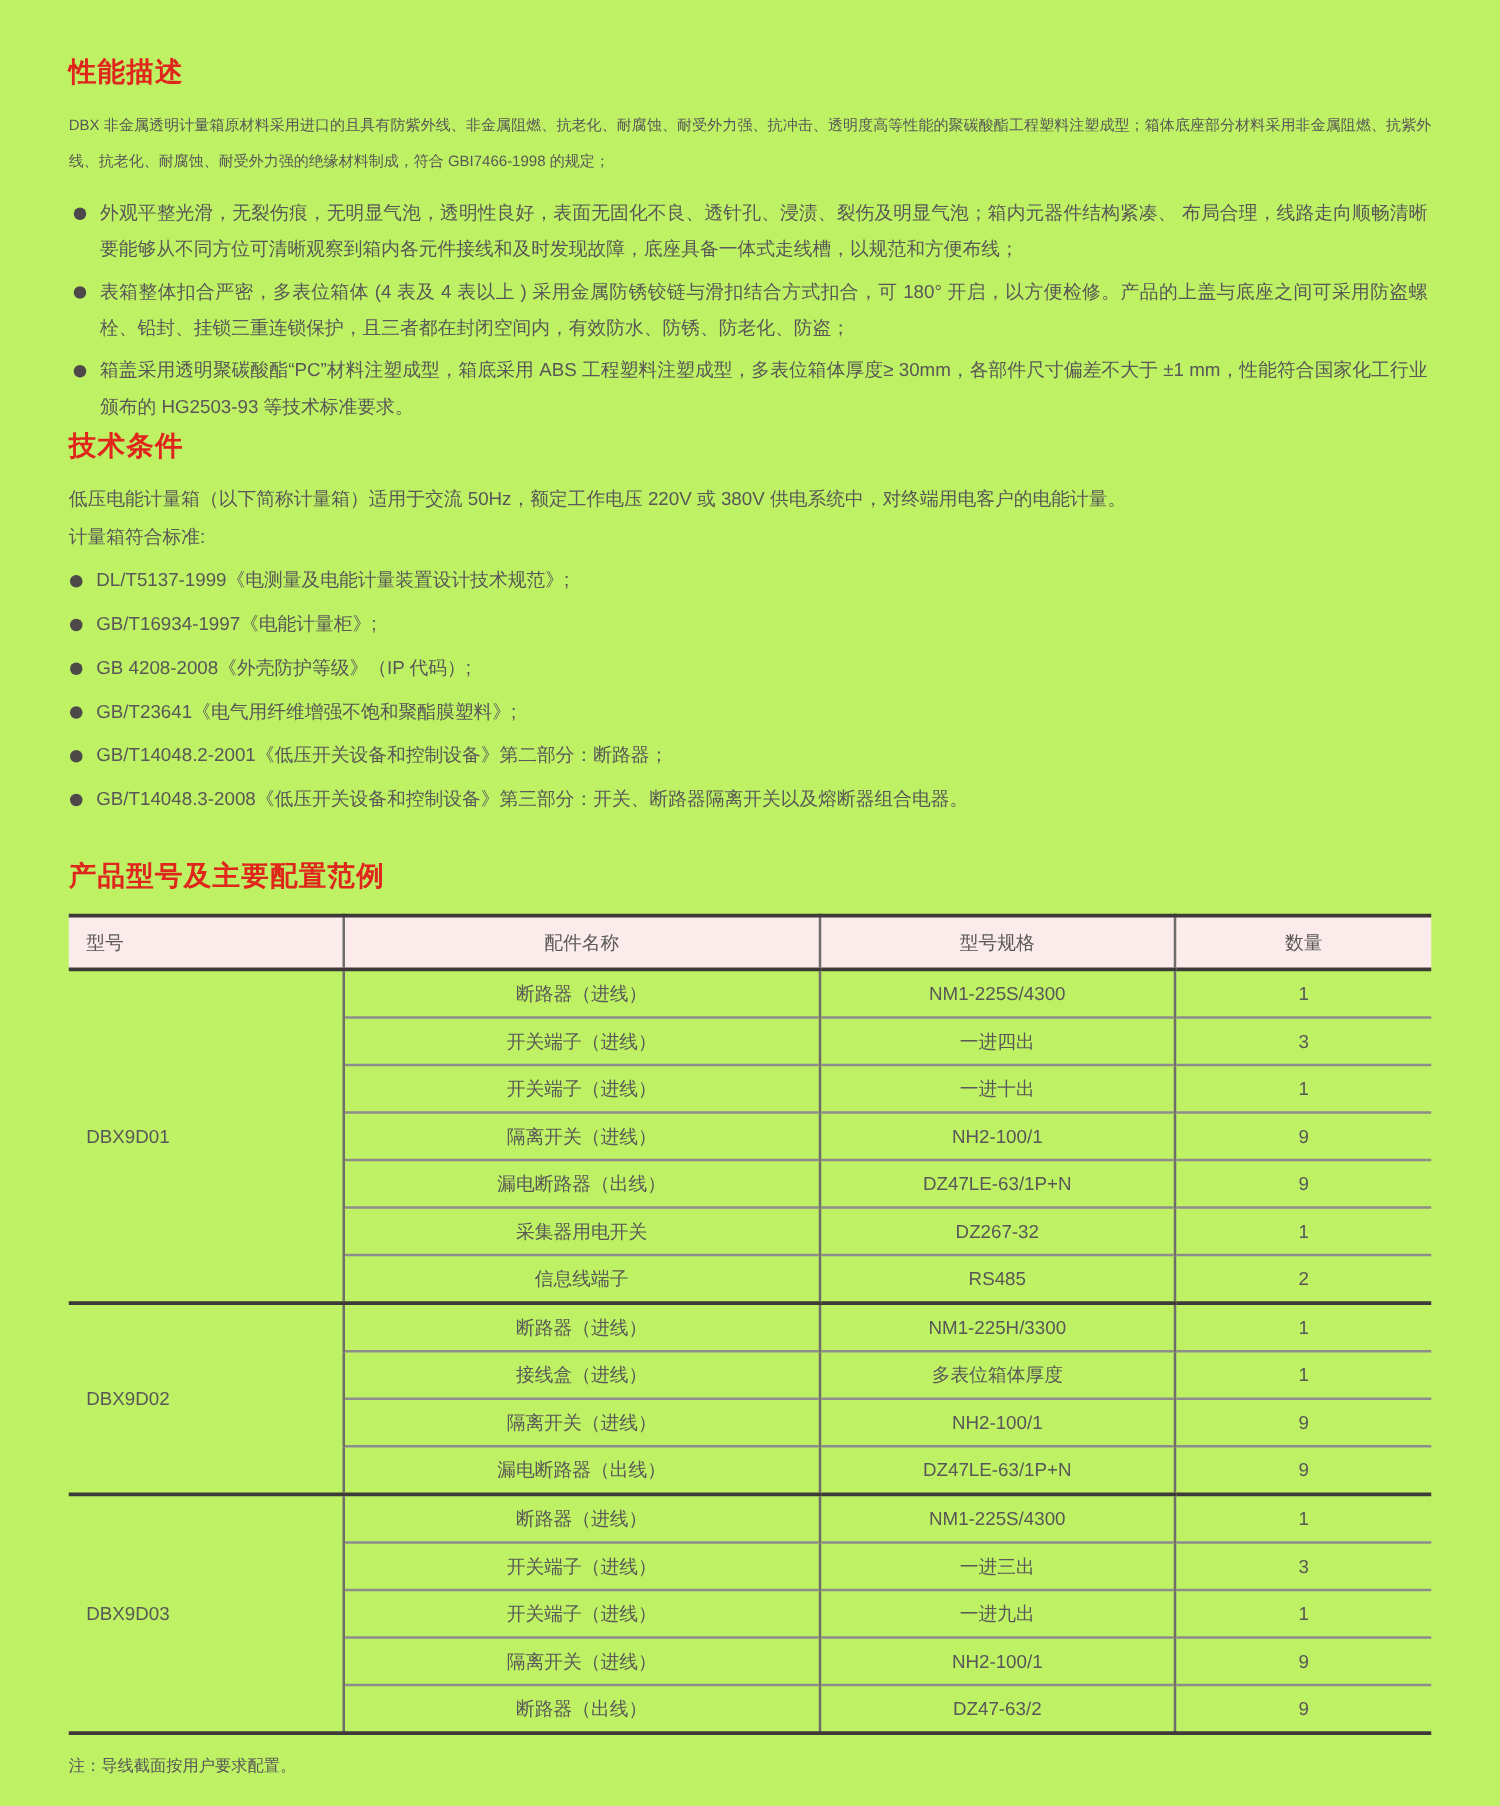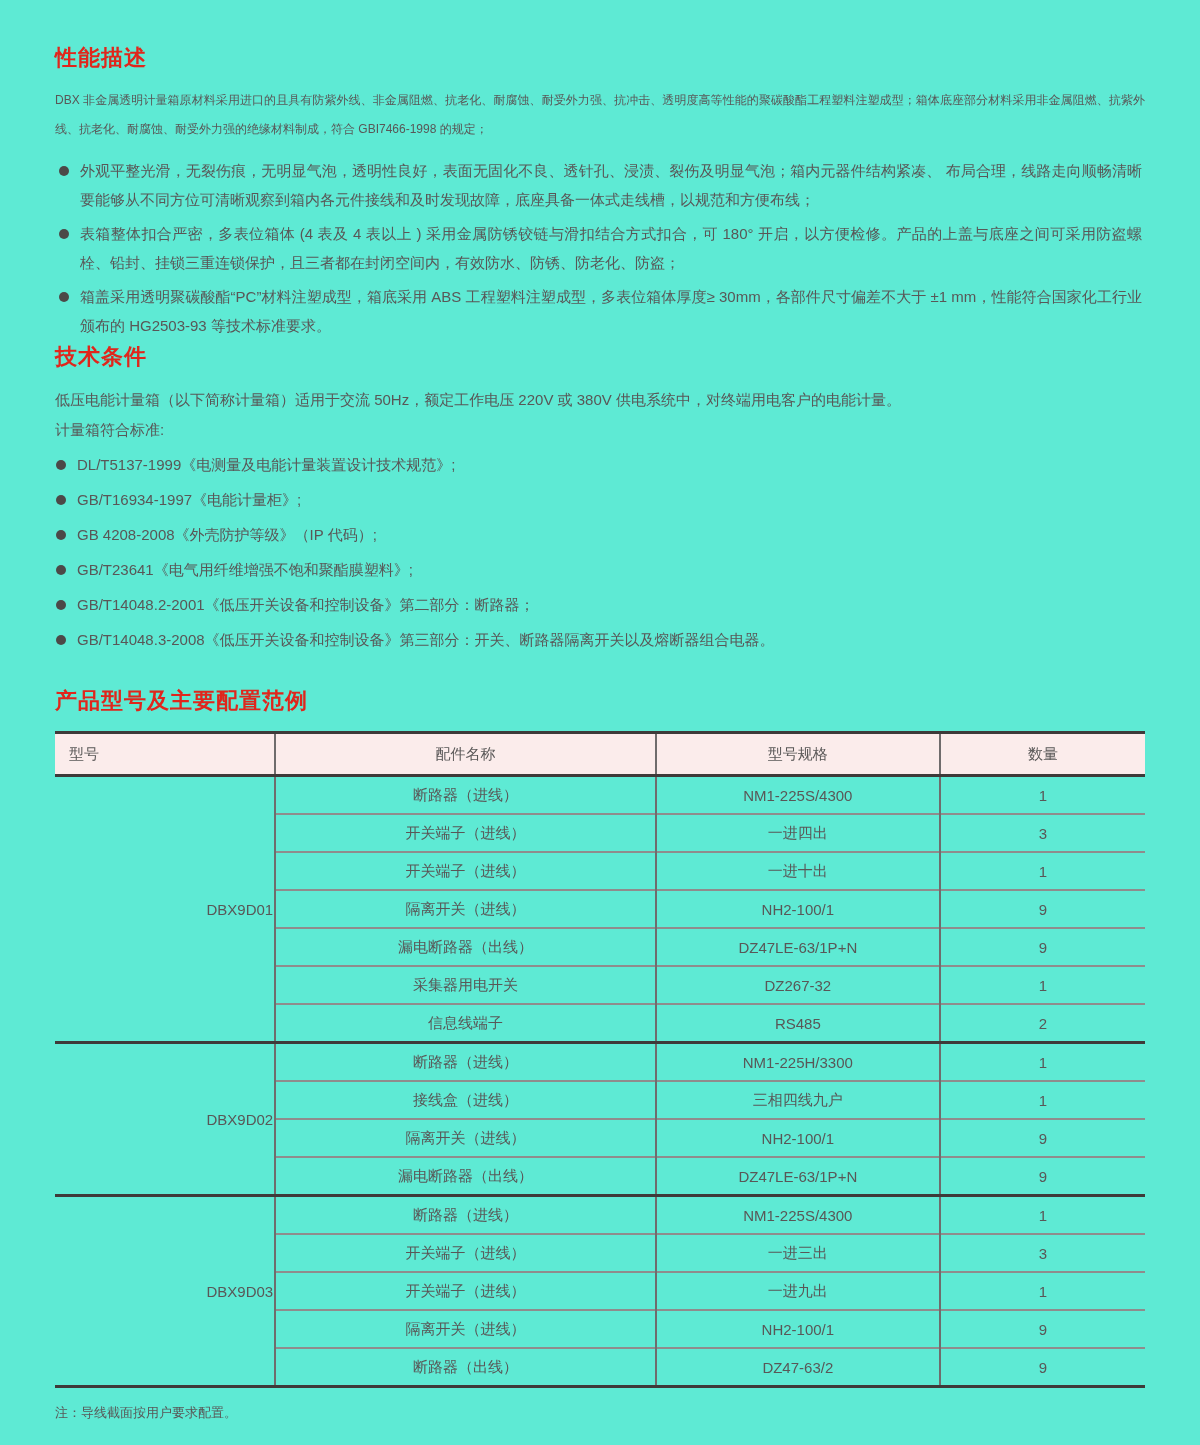--- a/index.html
+++ b/index.html
@@ -1,17 +1,17 @@
 <!DOCTYPE html>
 <html><head>
 <meta charset="utf-8">
 <style>
   html,body{margin:0;padding:0;background:#ffffff;}
   body{font-family:"Liberation Sans","DejaVu Sans",sans-serif;color:#595757;}
-  .page{width:1200px;height:1445px;box-sizing:border-box;padding:44px 55px 0 55px;overflow:hidden;background:#5eead4;}
+  .page{width:1200px;height:1445px;box-sizing:border-box;padding:44px 55px 0 55px;overflow:hidden;background:#bef264;}
 
   h2.sec-title{font-size:22px;line-height:28px;font-weight:600;color:#e0261c;margin:0 0 14px 0;letter-spacing:1px;}
   .sec{margin:0;}
   .sec + .sec{}
   .para{font-size:12px;line-height:29px;margin:0 0 12px 0;text-align:justify;text-justify:inter-ideograph;}
 
   ul.blist{list-style:none;margin:3px;padding:0;}
   ul.blist li{position:relative;padding-left:22px;font-size:15px;line-height:29px;text-align:justify;text-justify:inter-ideograph;margin-bottom:5px;}
   ul.blist li:last-child{margin-bottom:0;}
   .dot{position:absolute;left:1px;top:10px;width:10px;height:10px;border-radius:50%;background:#4c4948;}
@@ -23,21 +23,21 @@
   .tech-lead{font-size:15px;line-height:30px;margin:0;}
 
   table.cfg{width:100%;border-collapse:collapse;table-layout:fixed;margin-top:16px;
     border-top:3px solid #3e3a39;border-bottom:3px solid #3e3a39;font-size:15px;color:#595757;}
   table.cfg th{background:#fbeceb;height:38px;font-weight:normal;text-align:center;
     border-bottom:2px solid #3e3a39;}
   table.cfg th.left{text-align:left;padding-left:14px;}
   table.cfg th + th{border-left:2px solid #6f6c6c;}
   table.cfg td{height:34px;text-align:center;border-top:2px solid #8f8c8c;}
   table.cfg td.part,table.cfg td.spec,table.cfg td.qty{border-left:2px solid #6f6c6c;}
-  table.cfg td.model{text-align:right;padding-left:14px;}
+  table.cfg td.model{text-align:left;padding-left:14px;}
   table.cfg tr.group-start td{border-top:3px solid #3e3a39;border-radius:15px;}
 
   .note{font-size:13px;line-height:18px;margin-top:16px;color:#595757;}
 </style>
 </head>
 <body>
 
 <div class="page">
 
   <section class="sec">
@@ -146,21 +146,21 @@
             <td class="qty">2</td>
           </tr>
           <tr class="group-start">
             <td rowspan="4" class="model">DBX9D02</td>
             <td class="part">断路器（进线）</td>
             <td class="spec">NM1-225H/3300</td>
             <td class="qty">1</td>
           </tr>
           <tr>
             <td class="part">接线盒（进线）</td>
-            <td class="spec">三相四线九户</td>
+            <td class="spec">多表位箱体厚度</td>
             <td class="qty">1</td>
           </tr>
           <tr>
             <td class="part">隔离开关（进线）</td>
             <td class="spec">NH2-100/1</td>
             <td class="qty">9</td>
           </tr>
           <tr>
             <td class="part">漏电断路器（出线）</td>
             <td class="spec">DZ47LE-63/1P+N</td>

